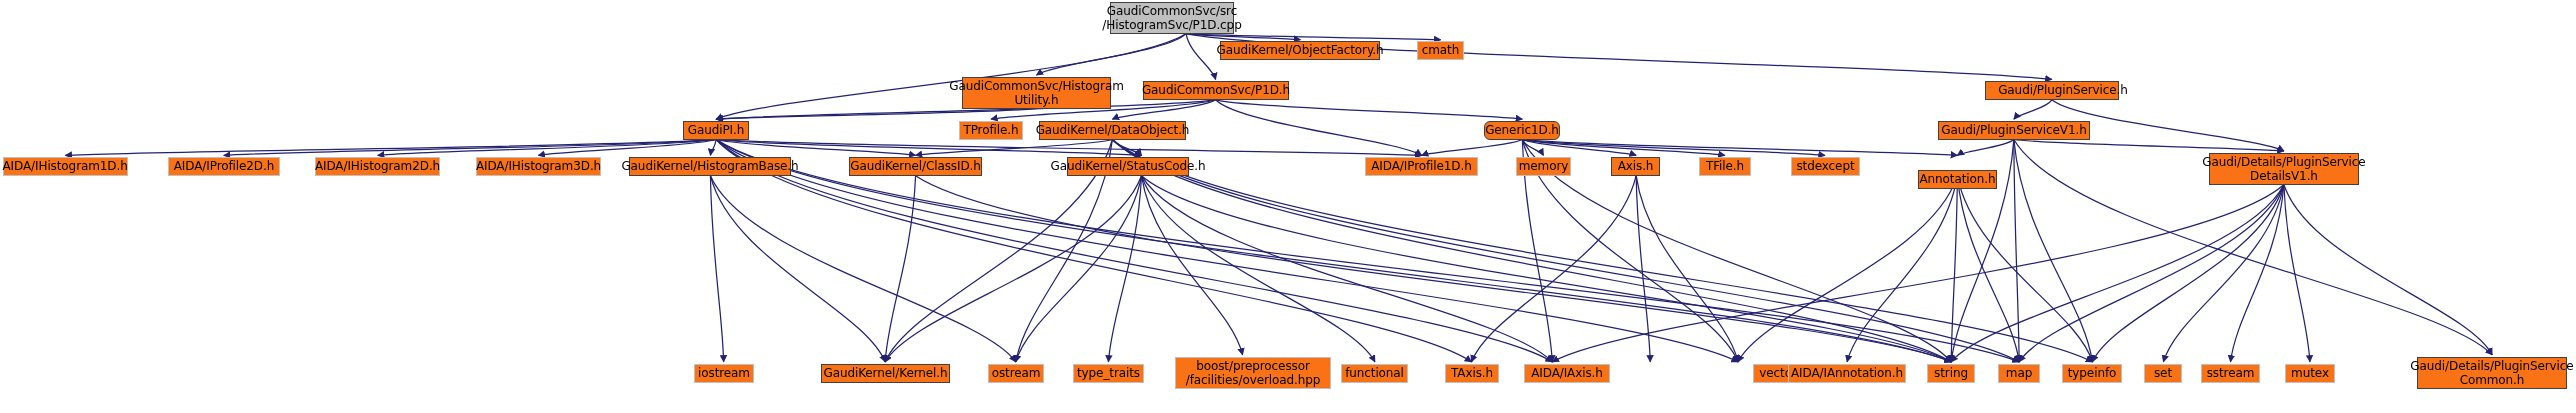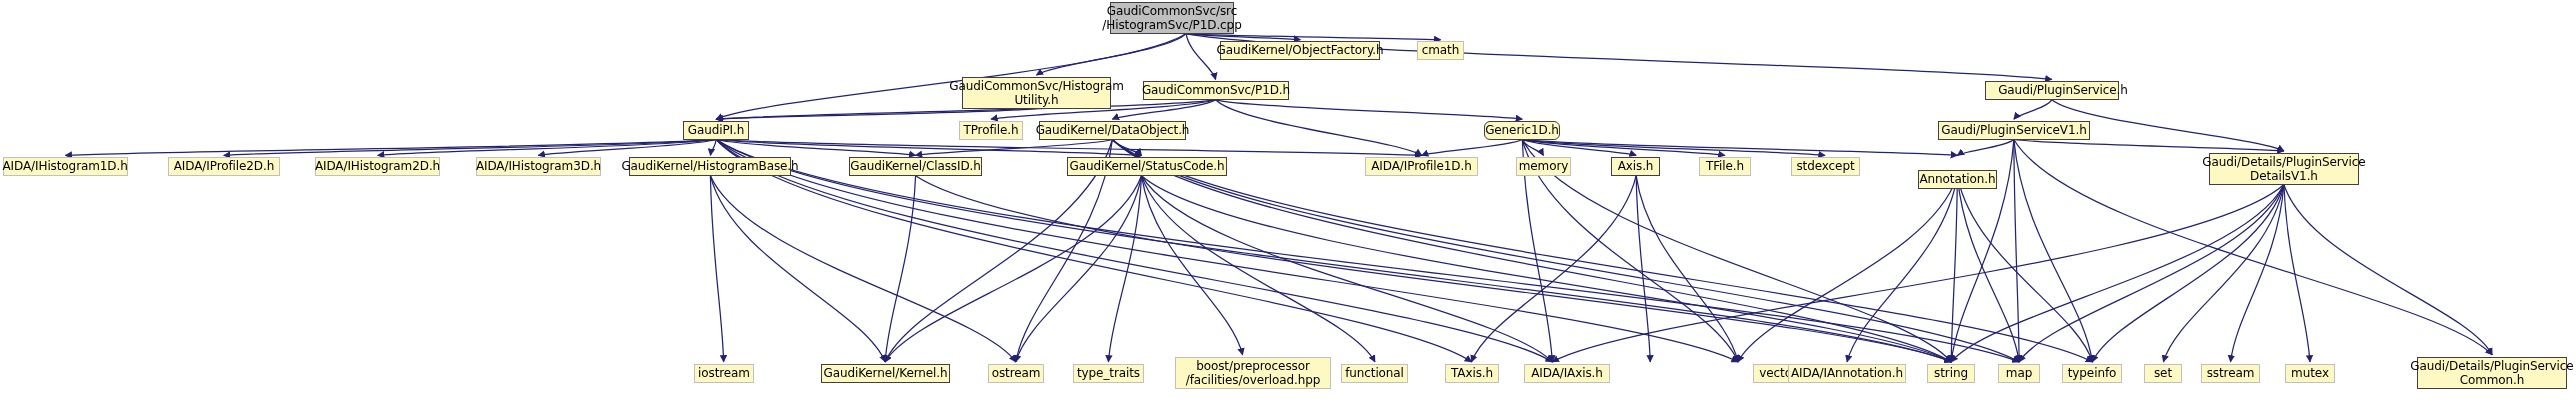--- a/index.html
+++ b/index.html
@@ -20,21 +20,21 @@
   }
   .node{
     position:absolute;
     box-sizing:border-box;
     display:flex;
     align-items:center;
     justify-content:center;
     text-align:center;
     line-height:1.12;
     white-space:pre-line;
-    background:#fef9c3;
+    background:#f97316;
     color:#000000;
     z-index:5;
     letter-spacing:-0.1px;
   }
   
   .node.sys{
     border:0.9px solid #c0c0c0;
     font-size:12px;
   }
   
@@ -153,21 +153,21 @@
       <div class="node sys" style="left: 959px; top: 121px; width: 64px; height: 18.5px;">TProfile.h</div>
       <div class="node proj" style="left: 1039px; top: 121px; width: 147px; height: 18.5px;">GaudiKernel/DataObject.h</div>
       <div class="node proj" style="left: 1484px; top: 121px; width: 76px; height: 18.5px; border-radius: 6px;">Generic1D.h</div>
       <div class="node proj" style="left: 1938px; top: 121px; width: 152px; height: 18.5px;">Gaudi/PluginServiceV1.h</div>
       <div class="node sys" style="left: 2.6px; top: 157px; width: 125px; height: 18.5px;">AIDA/IHistogram1D.h</div>
       <div class="node sys" style="left: 168px; top: 157px; width: 112px; height: 18.5px;">AIDA/IProfile2D.h</div>
       <div class="node sys" style="left: 315px; top: 157px; width: 125px; height: 18.5px;">AIDA/IHistogram2D.h</div>
       <div class="node sys" style="left: 476px; top: 157px; width: 125px; height: 18.5px;">AIDA/IHistogram3D.h</div>
       <div class="node proj" style="left: 629px; top: 157px; width: 162px; height: 18.5px;">GaudiKernel/HistogramBase.h</div>
       <div class="node proj" style="left: 849px; top: 157px; width: 133px; height: 18.5px;">GaudiKernel/ClassID.h</div>
-      <div class="node proj" style="left: 1067px; top: 157px; width: 160px; height: 18.5px;">GaudiKernel/StatusCode.h</div>
+      <div class="node proj" style="left: 1067px; top: 157px; width: 122px; height: 18.5px;">GaudiKernel/StatusCode.h</div>
       <div class="node sys" style="left: 1365px; top: 157px; width: 113px; height: 18.5px;">AIDA/IProfile1D.h</div>
       <div class="node sys" style="left: 1516px; top: 157px; width: 55px; height: 18.5px;">memory</div>
       <div class="node proj" style="left: 1611px; top: 157px; width: 49px; height: 18.5px;">Axis.h</div>
       <div class="node sys" style="left: 1699px; top: 157px; width: 52px; height: 18.5px;">TFile.h</div>
       <div class="node sys" style="left: 1791px; top: 157px; width: 69px; height: 18.5px;">stdexcept</div>
       <div class="node proj" style="left: 1918px; top: 157px; width: 79px; height: 18.5px; margin-top: 13px;">Annotation.h</div>
       <div class="node proj two-line" style="left: 2209px; top: 153px; width: 150px; height: 32px;">Gaudi/Details/PluginService
 DetailsV1.h</div>
       <div class="node sys" style="left: 694px; top: 364px; width: 60px; height: 18.5px;">iostream</div>
       <div class="node proj" style="left: 821px; top: 364px; width: 129px; height: 18.5px;">GaudiKernel/Kernel.h</div>

